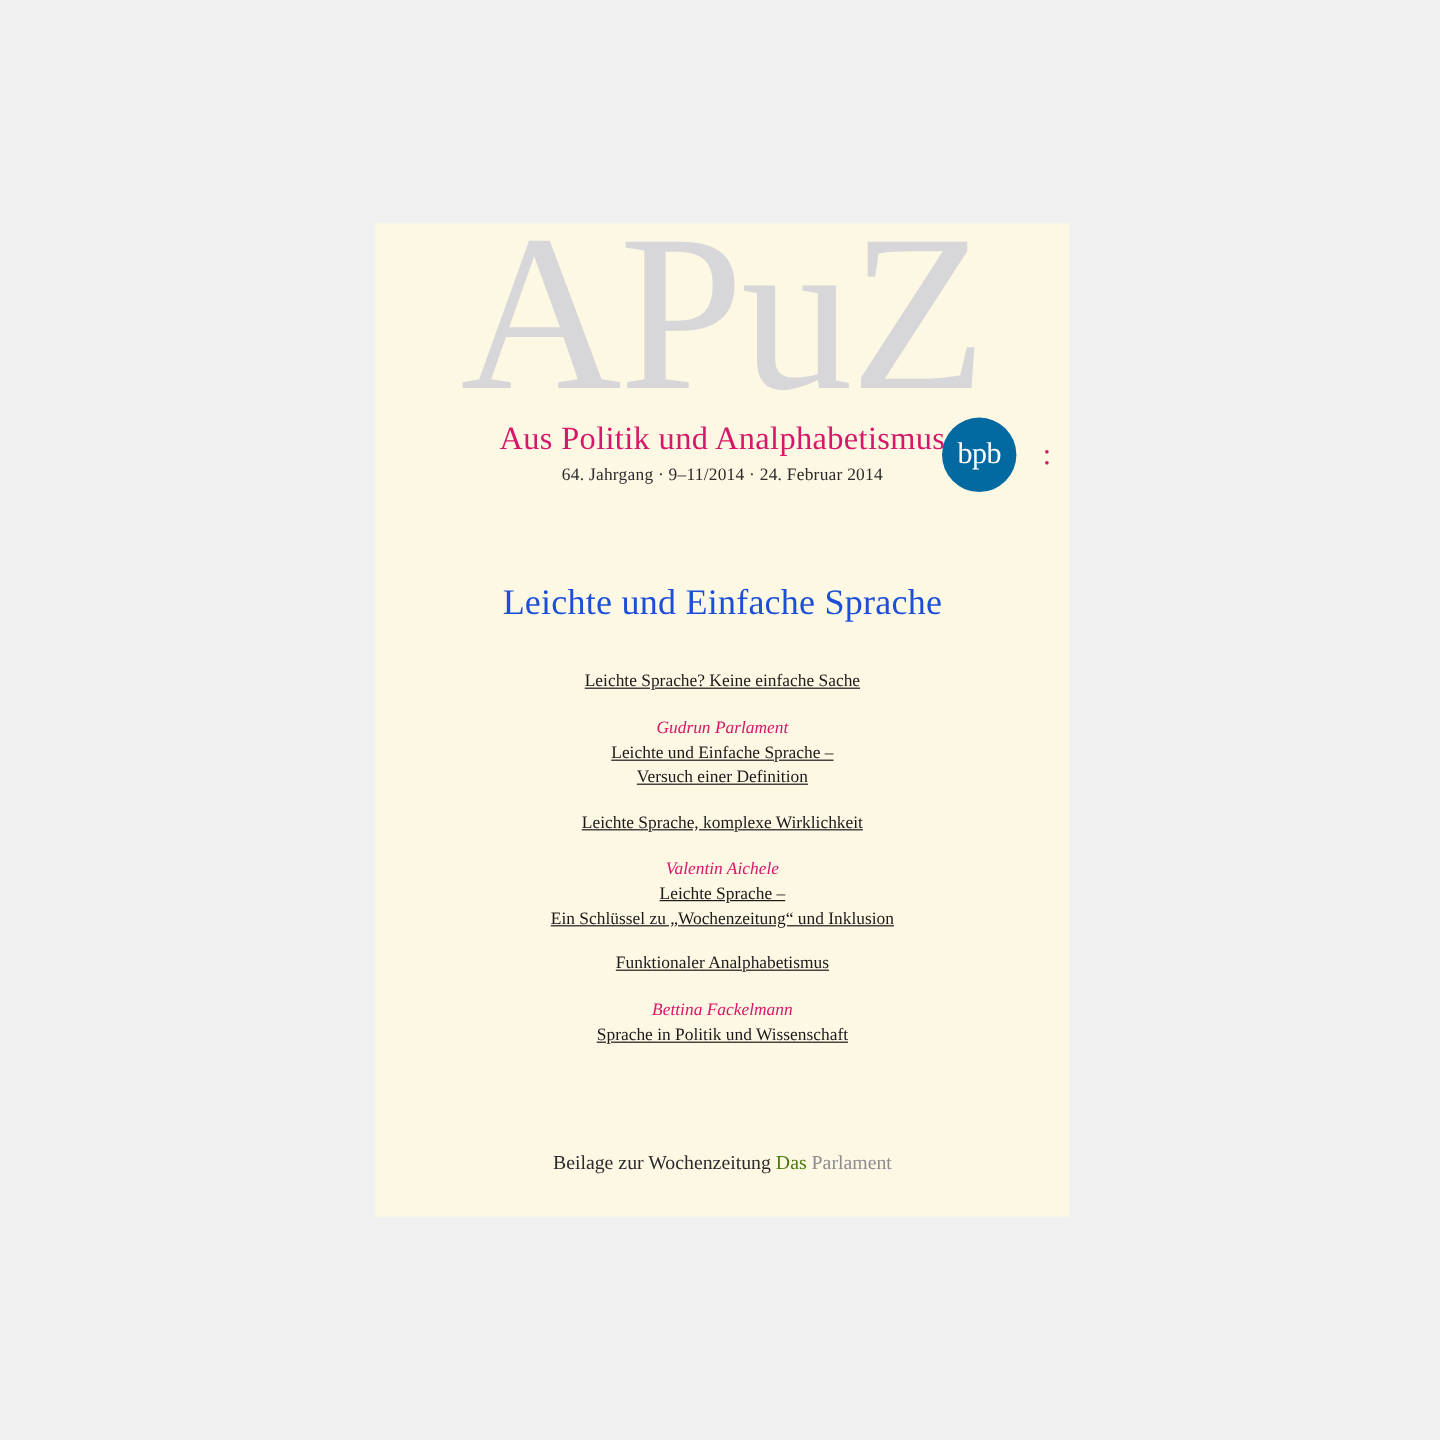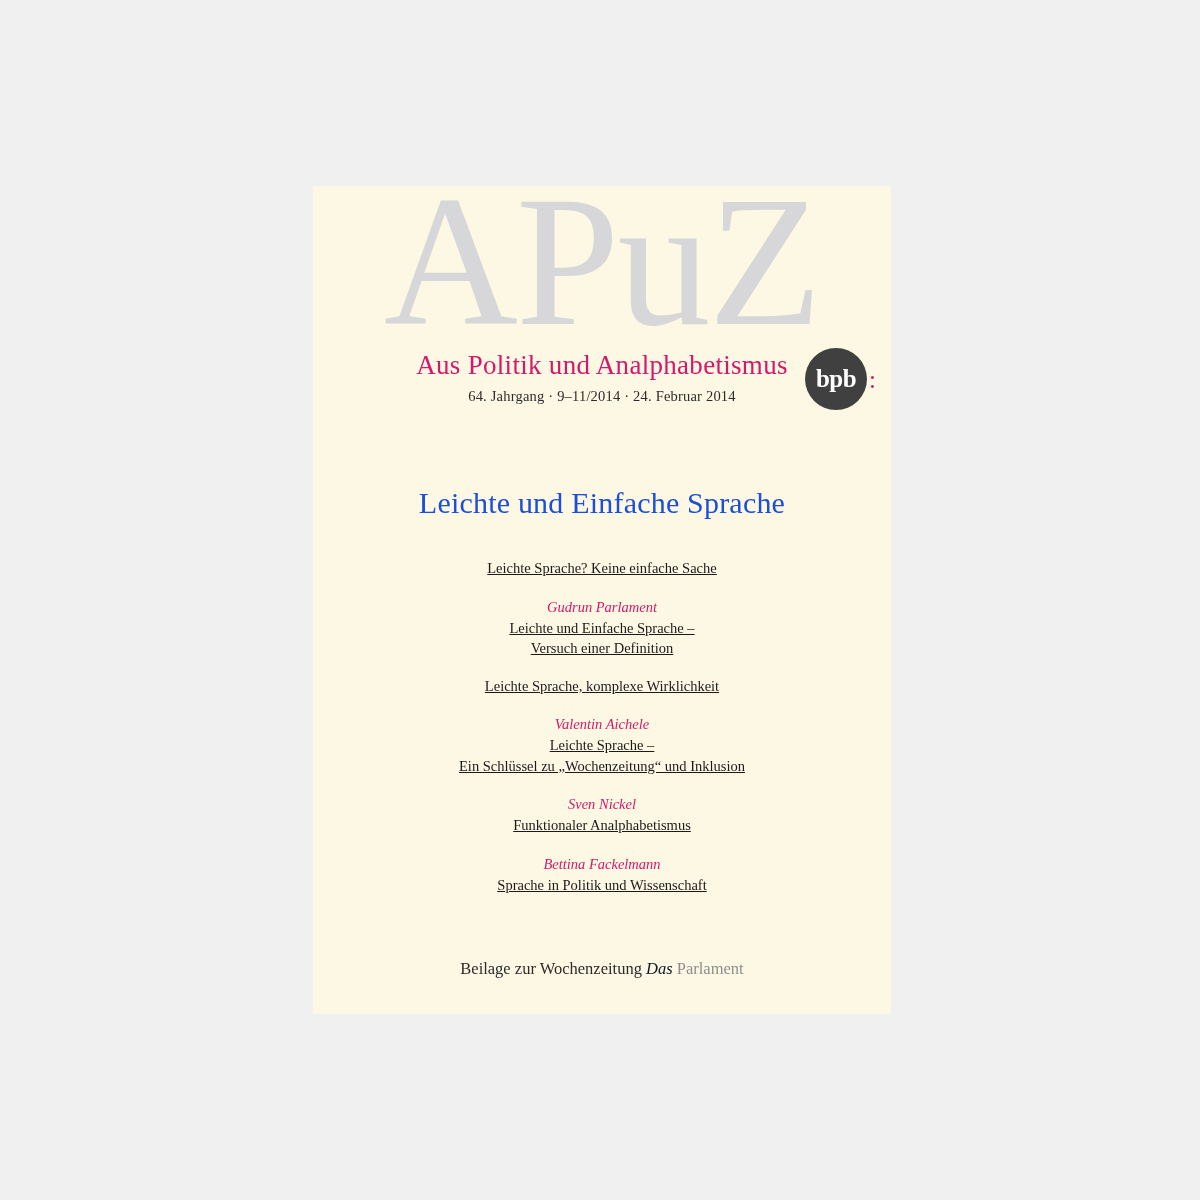--- a/index.html
+++ b/index.html
@@ -56,34 +56,33 @@
   }
   .masthead .subtitle {
     margin-top: 7px;
     font-family: "Liberation Serif", serif;
     font-size: 14.5px;
     color: #2b2b2b;
     letter-spacing: 0.2px;
   }
   .bpb-logo {
     position: absolute;
-    left: 492px;
+    left: 472px;
     top: 162px;
     width: 62px;
     height: 62px;
     border-radius: 50%;
-    background: #404040;
+    background: #0369a1;
     color: #ffffff;
     font-family: "Liberation Serif", serif;
     font-size: 25px;
     display: flex;
     align-items: center;
     justify-content: center;
     letter-spacing: -0.5px;
-    font-weight: bold;
   }
   .bpb-colon {
     position: absolute;
     left: 556px;
     top: 180px;
     color: #d6186a;
     font-family: "Liberation Serif", serif;
     font-size: 25px;
   }
   .issue-title {
@@ -126,22 +125,21 @@
     position: absolute;
     left: 0;
     right: 0;
     bottom: 35px;
     text-align: center;
     font-family: "Liberation Serif", serif;
     font-size: 16.5px;
     color: #2b2b2b;
   }
   .footer .das {
-    color: #0f172a;
-    font-style: italic;
+    color: #4d7c0f;
   }
   .footer .parlament {
     color: #8d8d91;
   }
 </style>
 </head>
 <body>
 
 <div id="stage">
   <div class="cover">
@@ -174,21 +172,20 @@
         <div class="toc-lines">Leichte Sprache, komplexe Wirklichkeit</div>
       </div>
 
       <div class="toc-entry">
         <div class="toc-author">Valentin Aichele</div>
         <div class="toc-lines">Leichte Sprache –</div>
         <div class="toc-lines">Ein Schlüssel zu „Wochenzeitung“ und Inklusion</div>
       </div>
 
       <div class="toc-entry">
-        <div class="toc-author">Sven Nickel</div>
         <div class="toc-lines">Funktionaler Analphabetismus</div>
       </div>
 
       <div class="toc-entry">
         <div class="toc-author">Bettina Fackelmann</div>
         <div class="toc-lines">Sprache in Politik und Wissenschaft</div>
       </div>
 
     </div>
 

